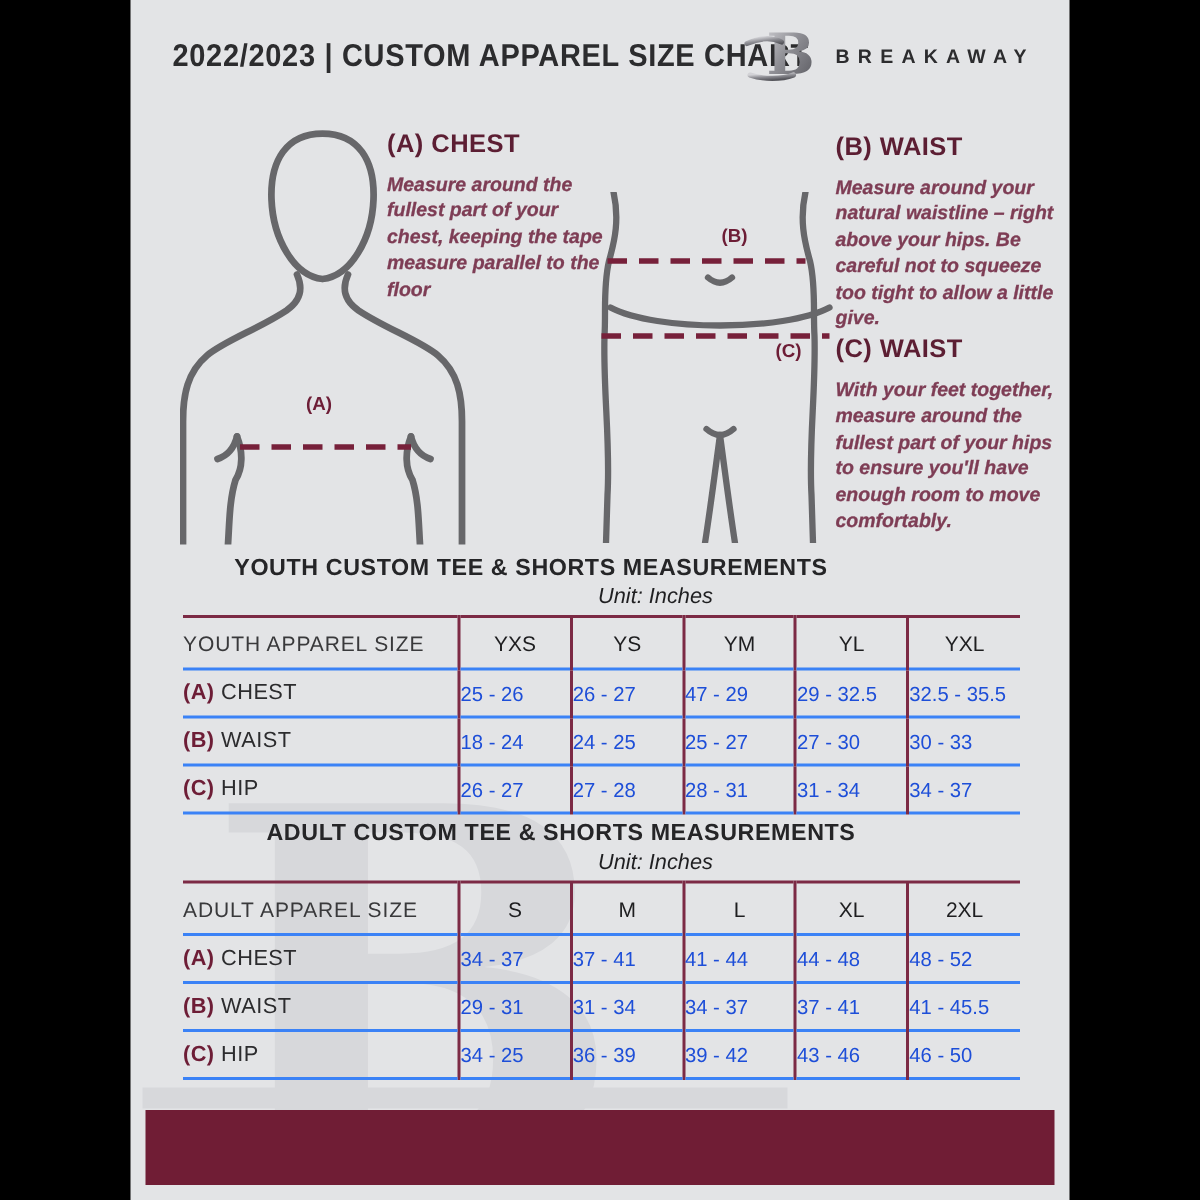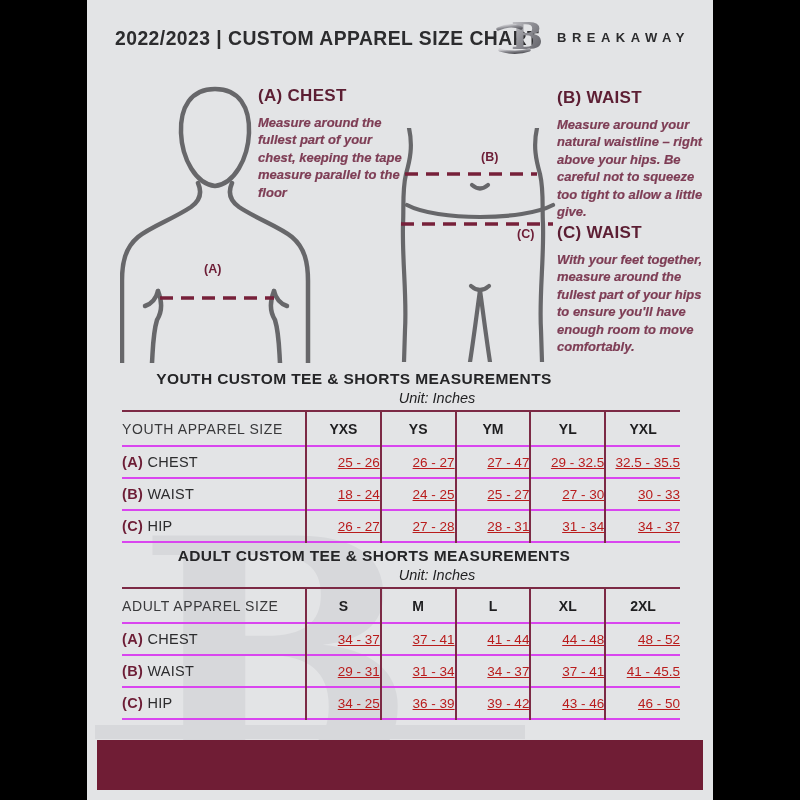--- a/index.html
+++ b/index.html
@@ -34,27 +34,27 @@
   
   .sec-title{position:absolute;left:0;width:534px;text-align:center;font-size:15.5px;font-weight:bold;
              color:#252527;letter-spacing:.4px;z-index:2;}
   .sec-unit{position:absolute;left:0;width:700px;text-align:center;font-size:14.5px;font-style:italic;
             color:#1f1f21;z-index:2;}
 
   
   table.size{position:absolute;left:35px;width:558px;border-collapse:collapse;table-layout:fixed;z-index:2;}
   table.size td,table.size th{border-left:2px solid #7c2a45;padding:0;}
   table.size td:first-child,table.size th:first-child{border-left:none;}
-  table.size tr{border-top:2px solid #7c2a45;border-bottom:2px solid #d946ef;}
+  table.size tr{border-top:2px solid #7c2a45;border-bottom:2px solid #3b82f6;}
   th.rowhead{font-size:14px;font-weight:normal;color:#39393b;text-align:left;padding-left:16px;
              letter-spacing:.6px;height:33px;}
-  th.sizecode{font-size:14px;font-weight:bold;color:#1e1e20;text-align:center;height:33px;}
+  th.sizecode{font-size:14px;font-weight:normal;color:#1e1e20;text-align:center;height:33px;}
   td.rowlabel{font-size:14.5px;color:#2c2c2e;text-align:left;padding-left:16px;height:30px;letter-spacing:.3px;}
   td.rowlabel .pfx{font-weight:bold;color:#6d1d36;}
-  td.val{font-size:13.5px;color:#b91c1c;text-align:right;height:30px;text-decoration:underline;}
+  td.val{font-size:13.5px;color:#1d4ed8;text-align:left;height:30px;}
 
   .footer-bar{position:absolute;left:10px;top:740px;width:606px;height:50px;background:#701d35;z-index:3;}
 </style>
 </head>
 <body>
 
 <div class="stage">
   <div class="page">
 
     <div class="watermark">B</div>
@@ -136,21 +136,21 @@
         <th class="sizecode">YXS</th>
         <th class="sizecode">YS</th>
         <th class="sizecode">YM</th>
         <th class="sizecode">YL</th>
         <th class="sizecode">YXL</th>
       </tr>
       <tr>
         <td class="rowlabel"><span class="pfx">(A)</span> <span>CHEST</span></td>
         <td class="val">25 - 26</td>
         <td class="val">26 - 27</td>
-        <td class="val">27 - 47</td>
+        <td class="val">47 - 29</td>
         <td class="val">29 - 32.5</td>
         <td class="val">32.5 - 35.5</td>
       </tr>
       <tr>
         <td class="rowlabel"><span class="pfx">(B)</span> <span>WAIST</span></td>
         <td class="val">18 - 24</td>
         <td class="val">24 - 25</td>
         <td class="val">25 - 27</td>
         <td class="val">27 - 30</td>
         <td class="val">30 - 33</td>

